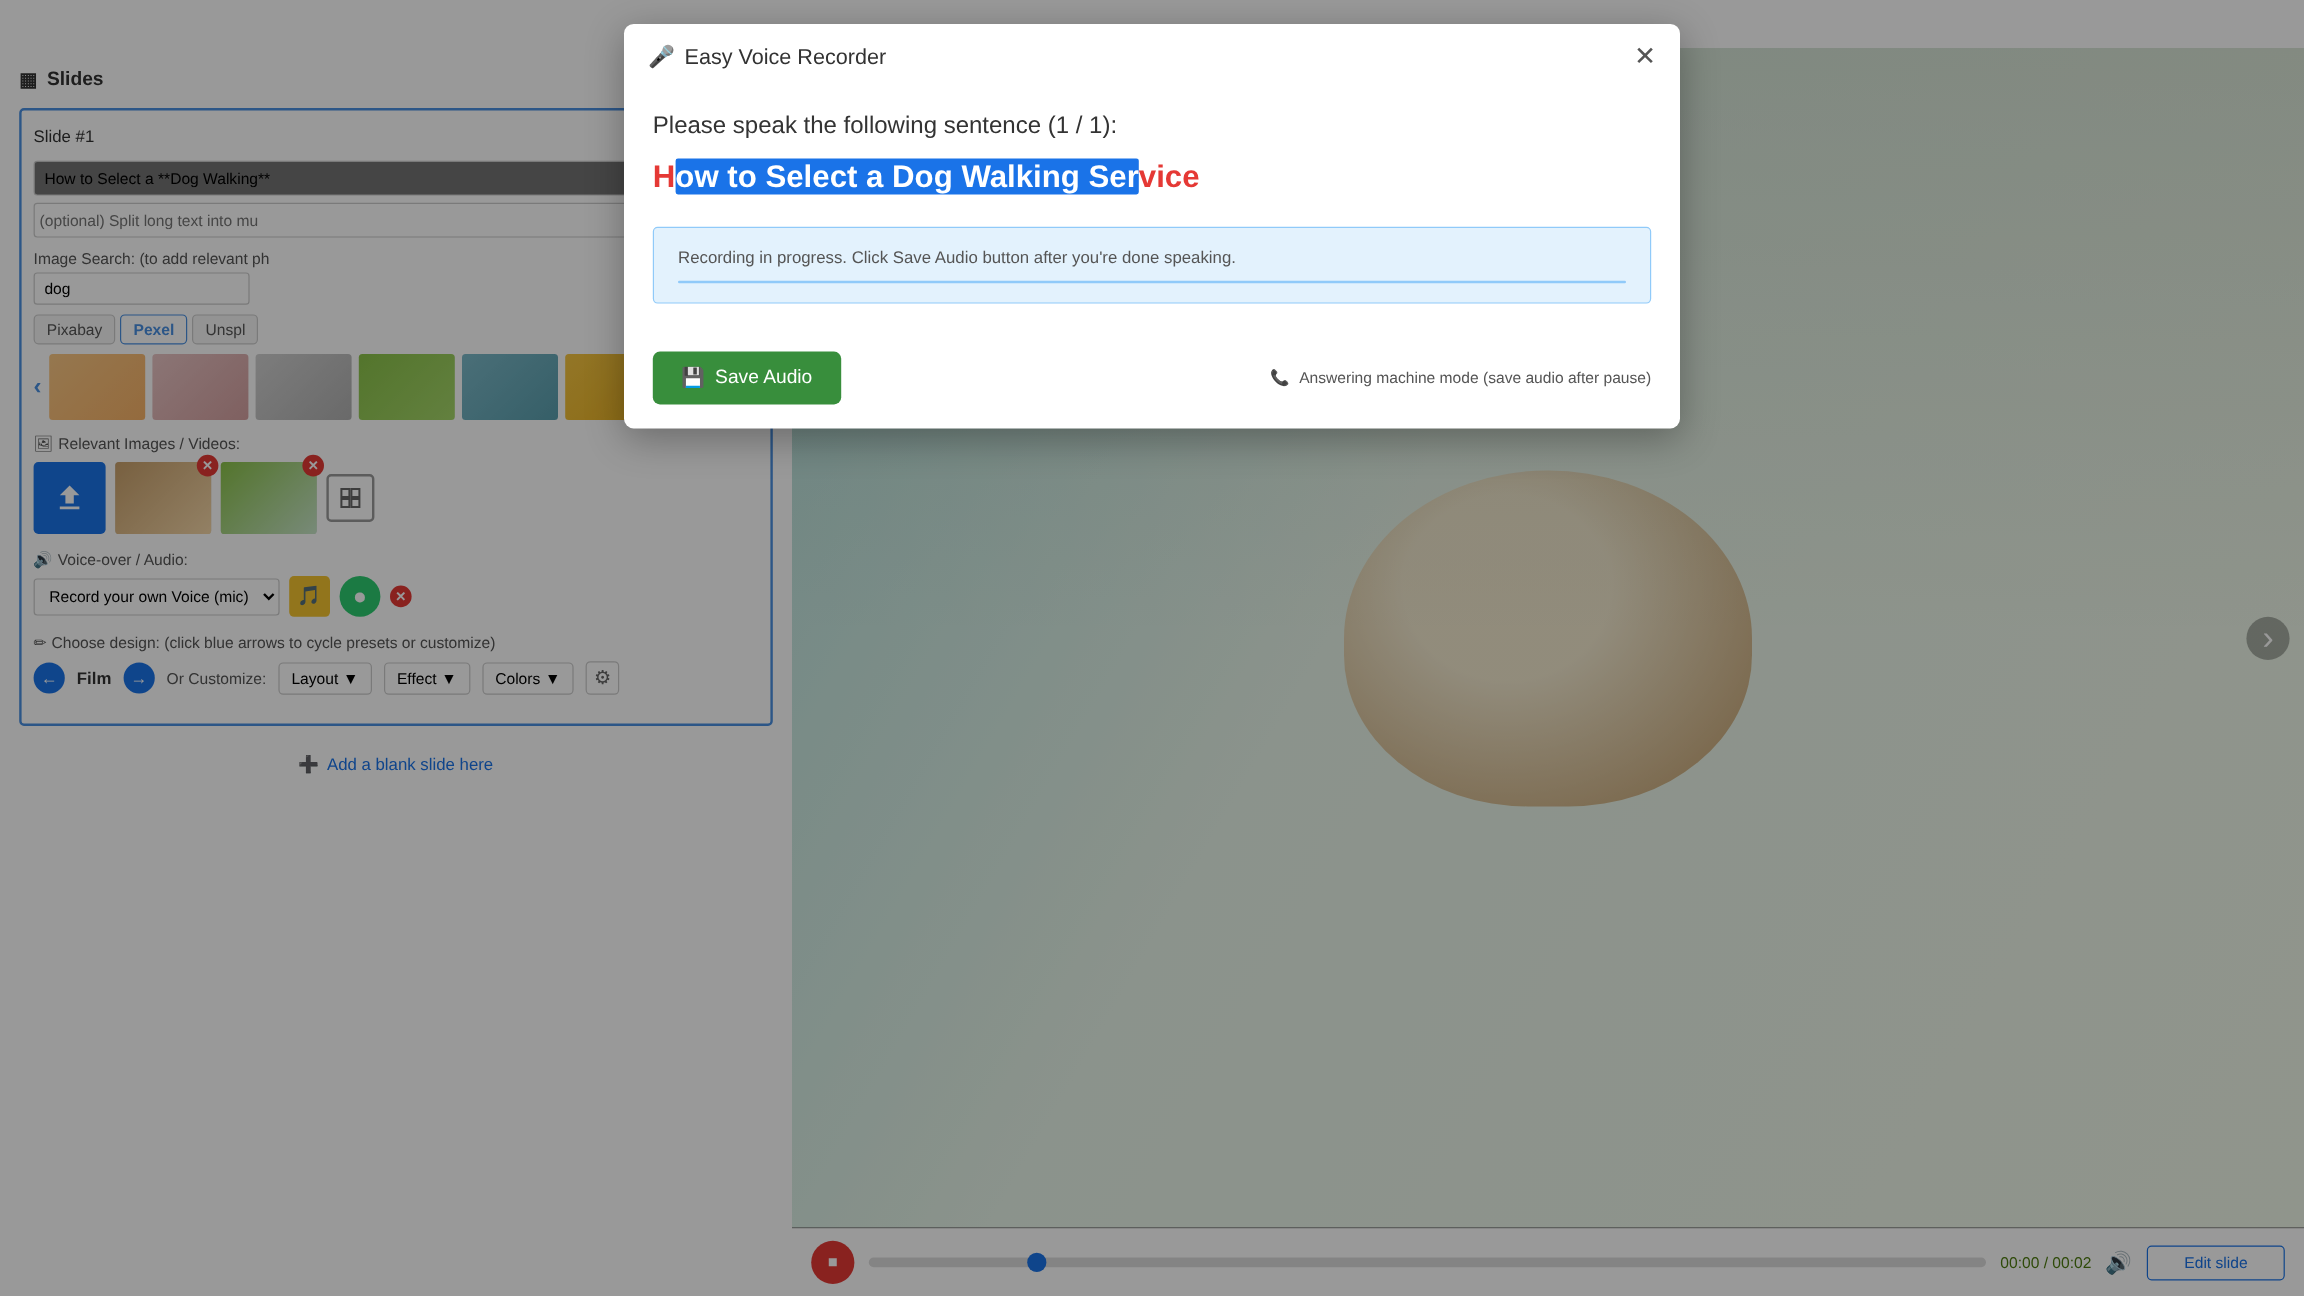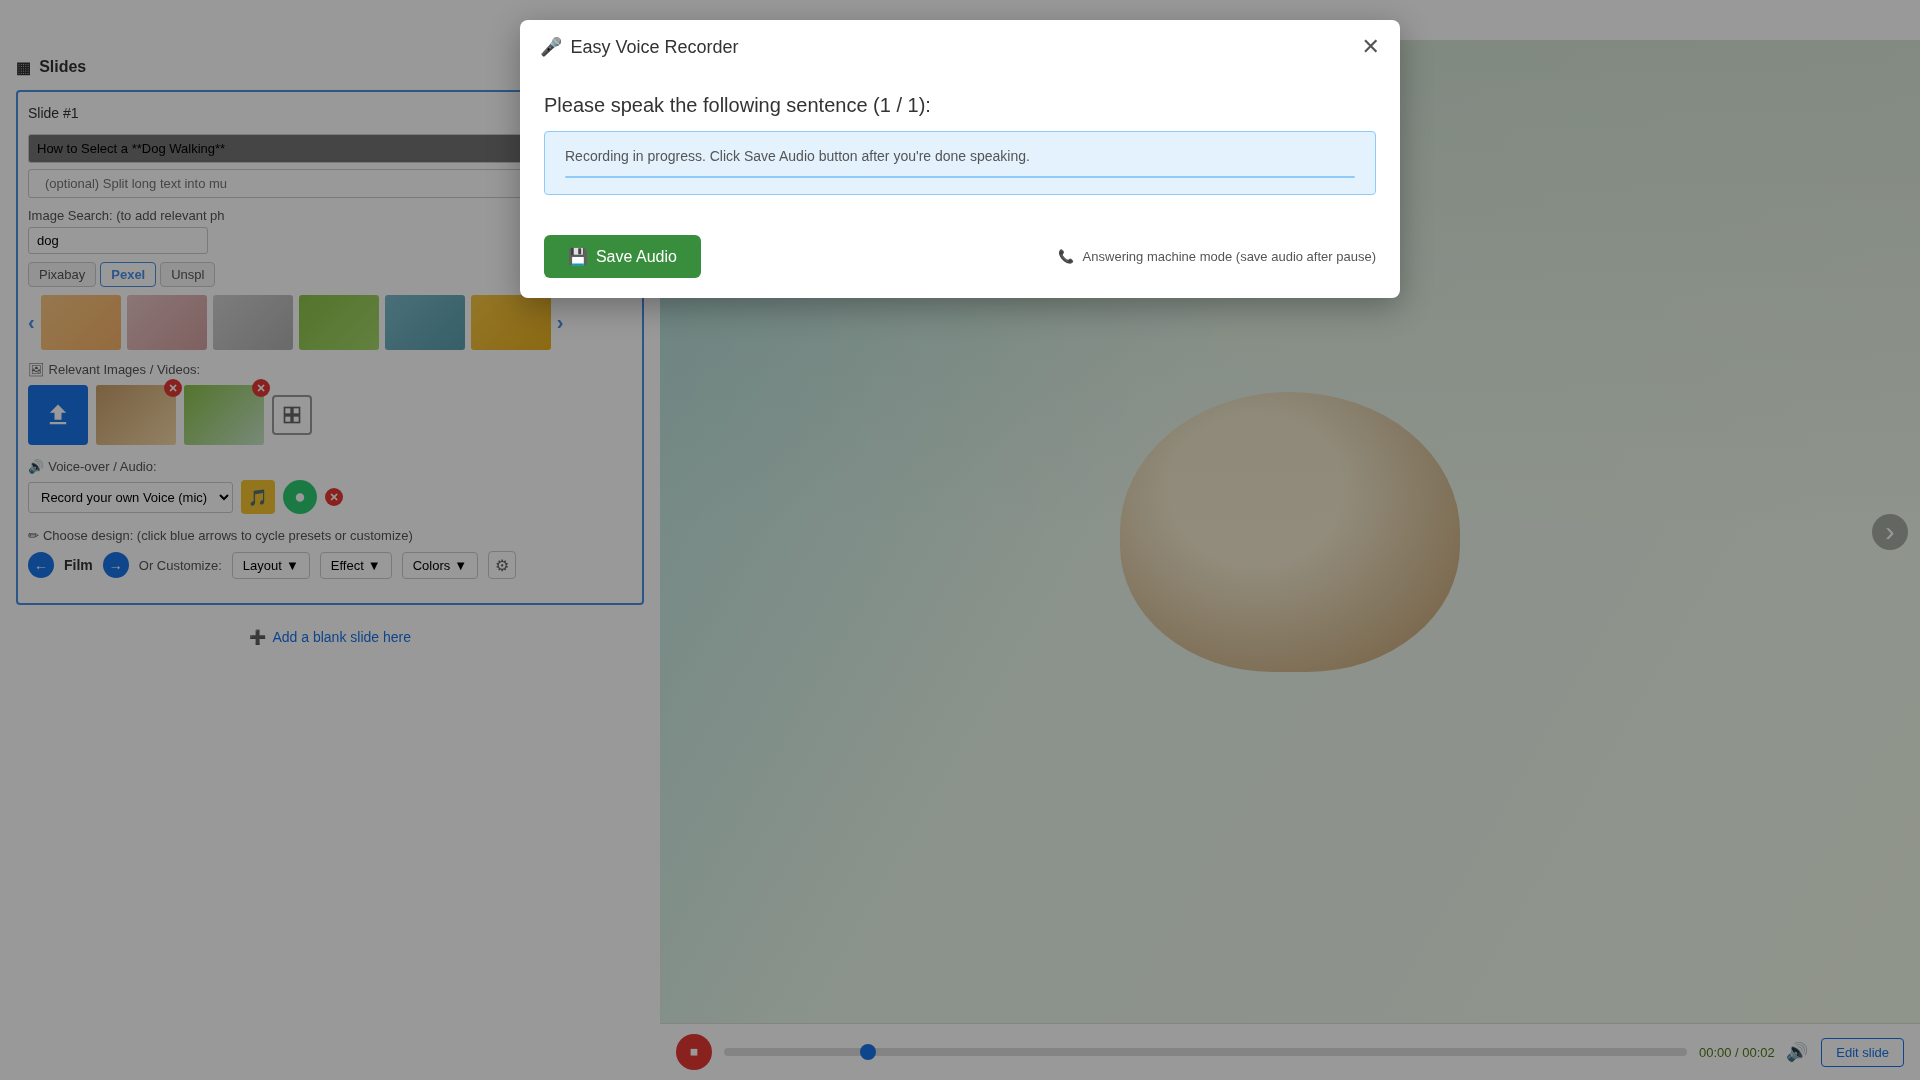--- a/index.html
+++ b/index.html
@@ -51,21 +51,21 @@
     .trash-icon { color: #999; cursor: pointer; font-size: 18px; }
 
     .field-label { color: #555; font-size: 13px; margin-bottom: 4px; }
 
     .text-input {
       width: 100%; border: 1px solid #ccc; border-radius: 3px; padding: 6px 8px;
       font-size: 13px; margin-bottom: 6px; background: #737373;
     }
 
     .text-input-optional {
-      width: 100%; border: 1px solid #ccc; border-radius: 3px; padding: 6px 16px;
+      width: 100%; border: 1px solid #ccc; border-radius: 3px; padding: 6px 4px;
       font-size: 13px; margin-bottom: 10px; color: #999;
     }
 
     .image-search-label { color: #555; font-size: 13px; margin-bottom: 4px; }
 
     .image-search-input {
       border: 1px solid #ccc; border-radius: 3px; padding: 5px 8px; width: 180px;
       font-size: 13px; margin-bottom: 8px;
     }
 
@@ -210,21 +210,21 @@
       position: absolute; left: 15%; top: 50%; transform: translate(-50%, -50%);
       width: 16px; height: 16px; background: #1a73e8; border-radius: 50%;
     }
 
     .time-display { color: #4d7c0f; font-size: 13px; white-space: nowrap; }
 
     .mute-btn { color: #555; cursor: pointer; font-size: 18px; }
 
     .edit-slide-btn {
       border: 1px solid #1a73e8; color: #1a73e8; background: #fff;
-      border-radius: 4px; padding: 6px 14px; cursor: pointer; font-size: 13px;
+      border-radius: 4px; padding: 6px 30px; cursor: pointer; font-size: 13px;
     }
 
     
     .overlay {
       position: absolute; top: 0; left: 0; width: 100%; height: 100%;
       background: rgba(0,0,0,0.4); z-index: 100;
       display: flex; align-items: flex-start; justify-content: center;
       padding-top: 20px;
     }
 
@@ -470,20 +470,23 @@
         <span>🎤</span>
         <span>Easy Voice Recorder</span>
       </div>
       <span class="modal-close">✕</span>
     </div>
 
     <div class="modal-body">
 
       <div class="instruction-text">Please speak the following sentence (1 / 1):</div>
 
+      <div class="sentence-text">
+        <span>H</span><span class="sentence-selected">ow to Select a Dog Walking Ser</span><span>vice</span>
+      </div>
 
       <div class="recording-notice">
         <div class="recording-notice-text">Recording in progress. Click Save Audio button after you're done speaking.</div>
         <div class="recording-waveform"></div>
       </div>
 
     </div>
 
     <div class="modal-footer">
       <button class="save-audio-btn">

